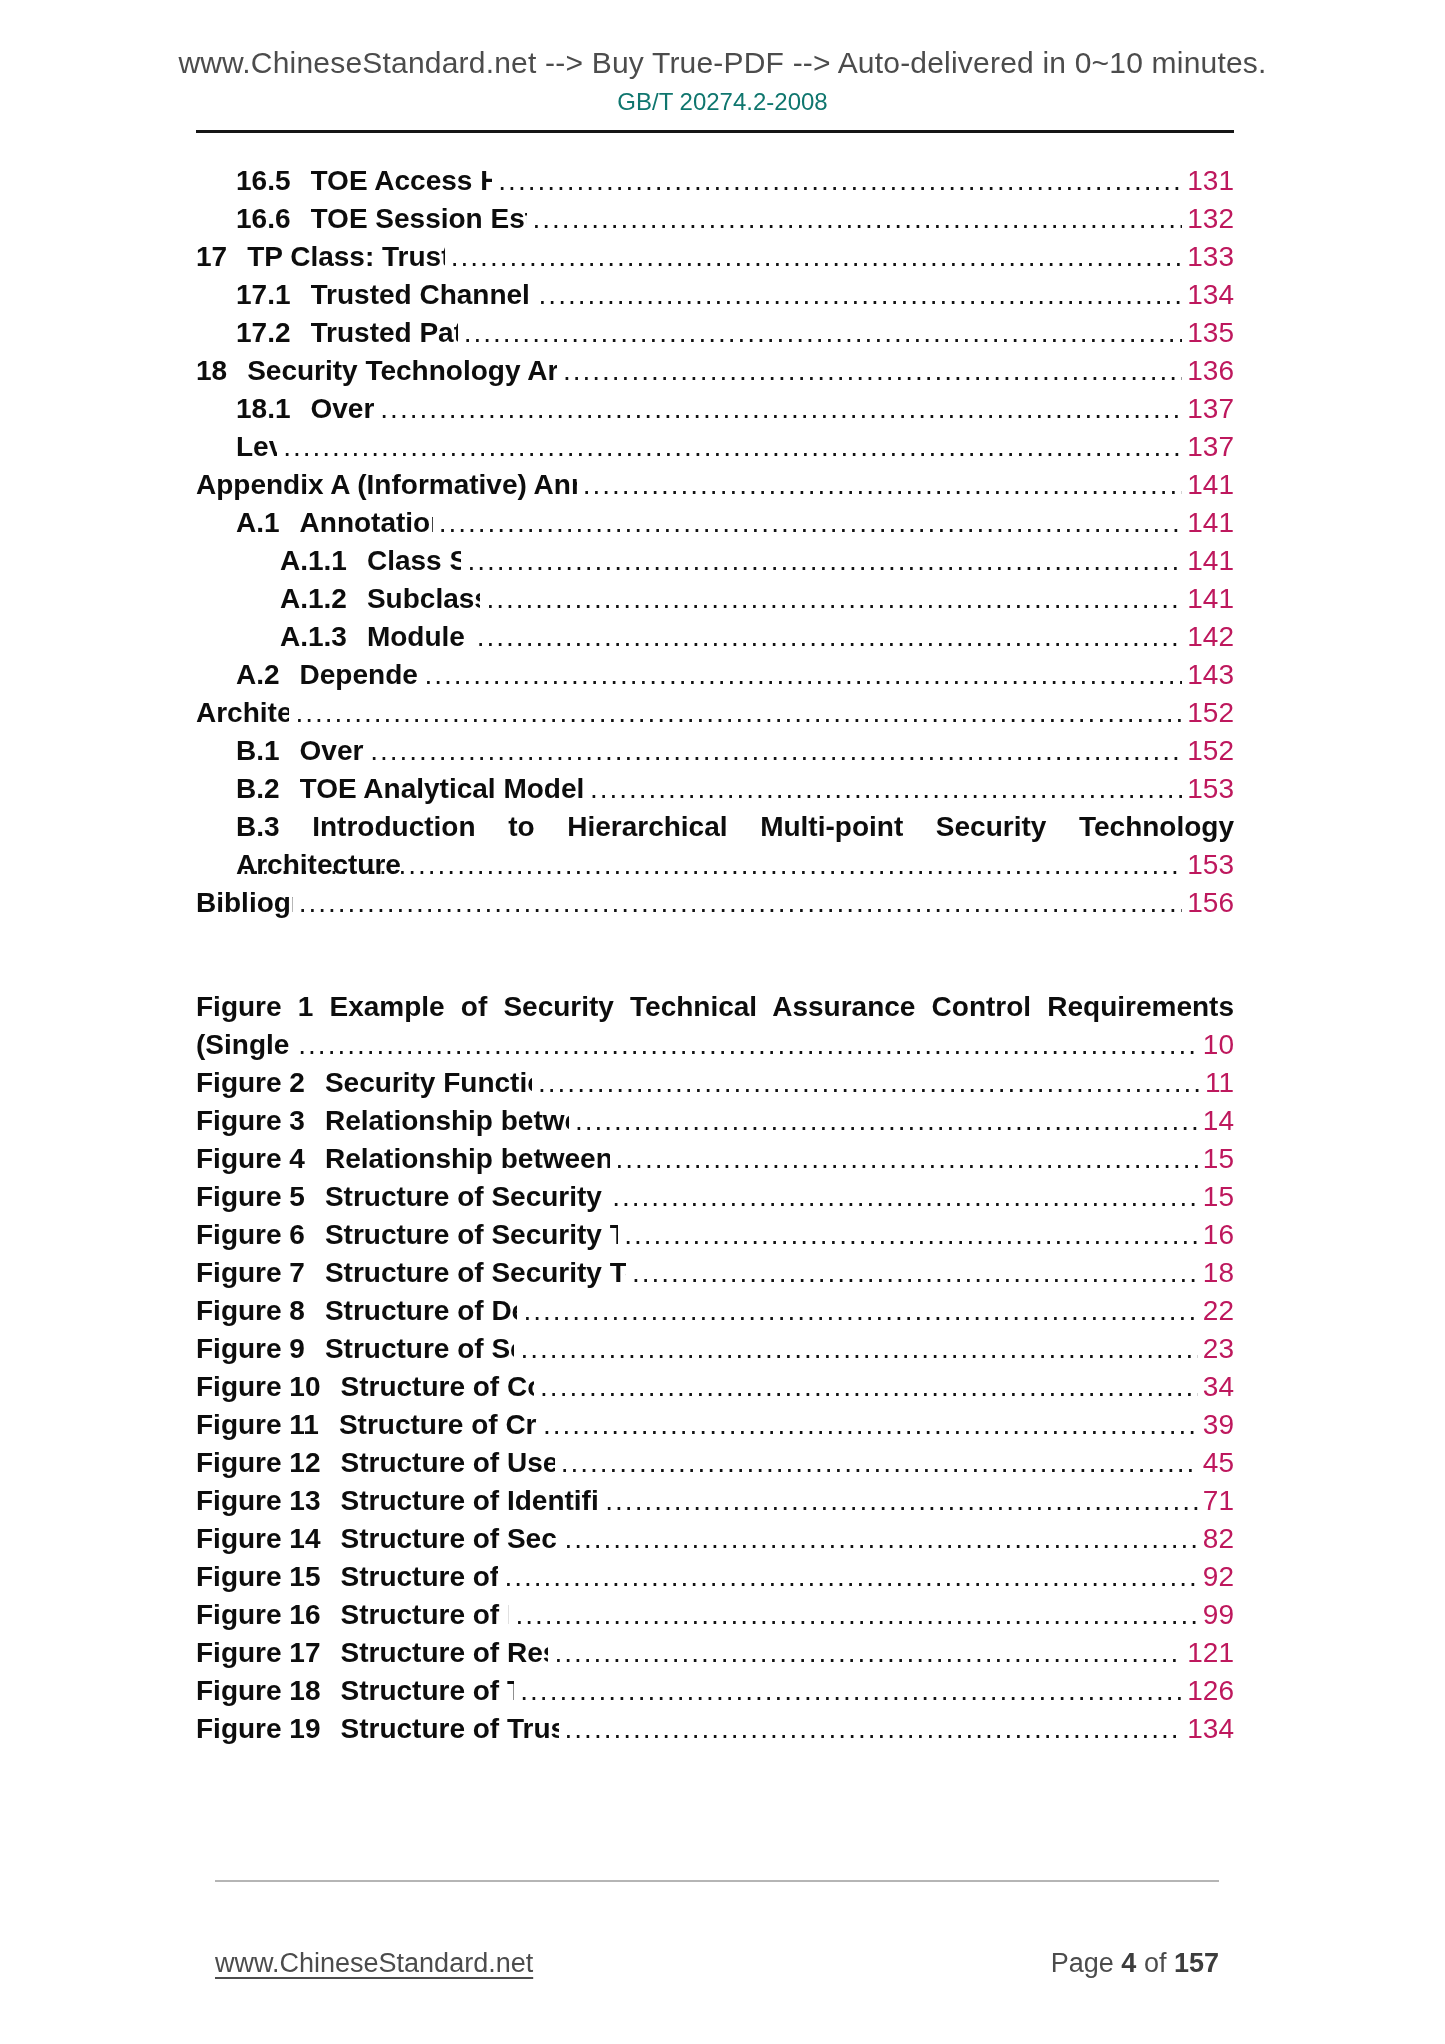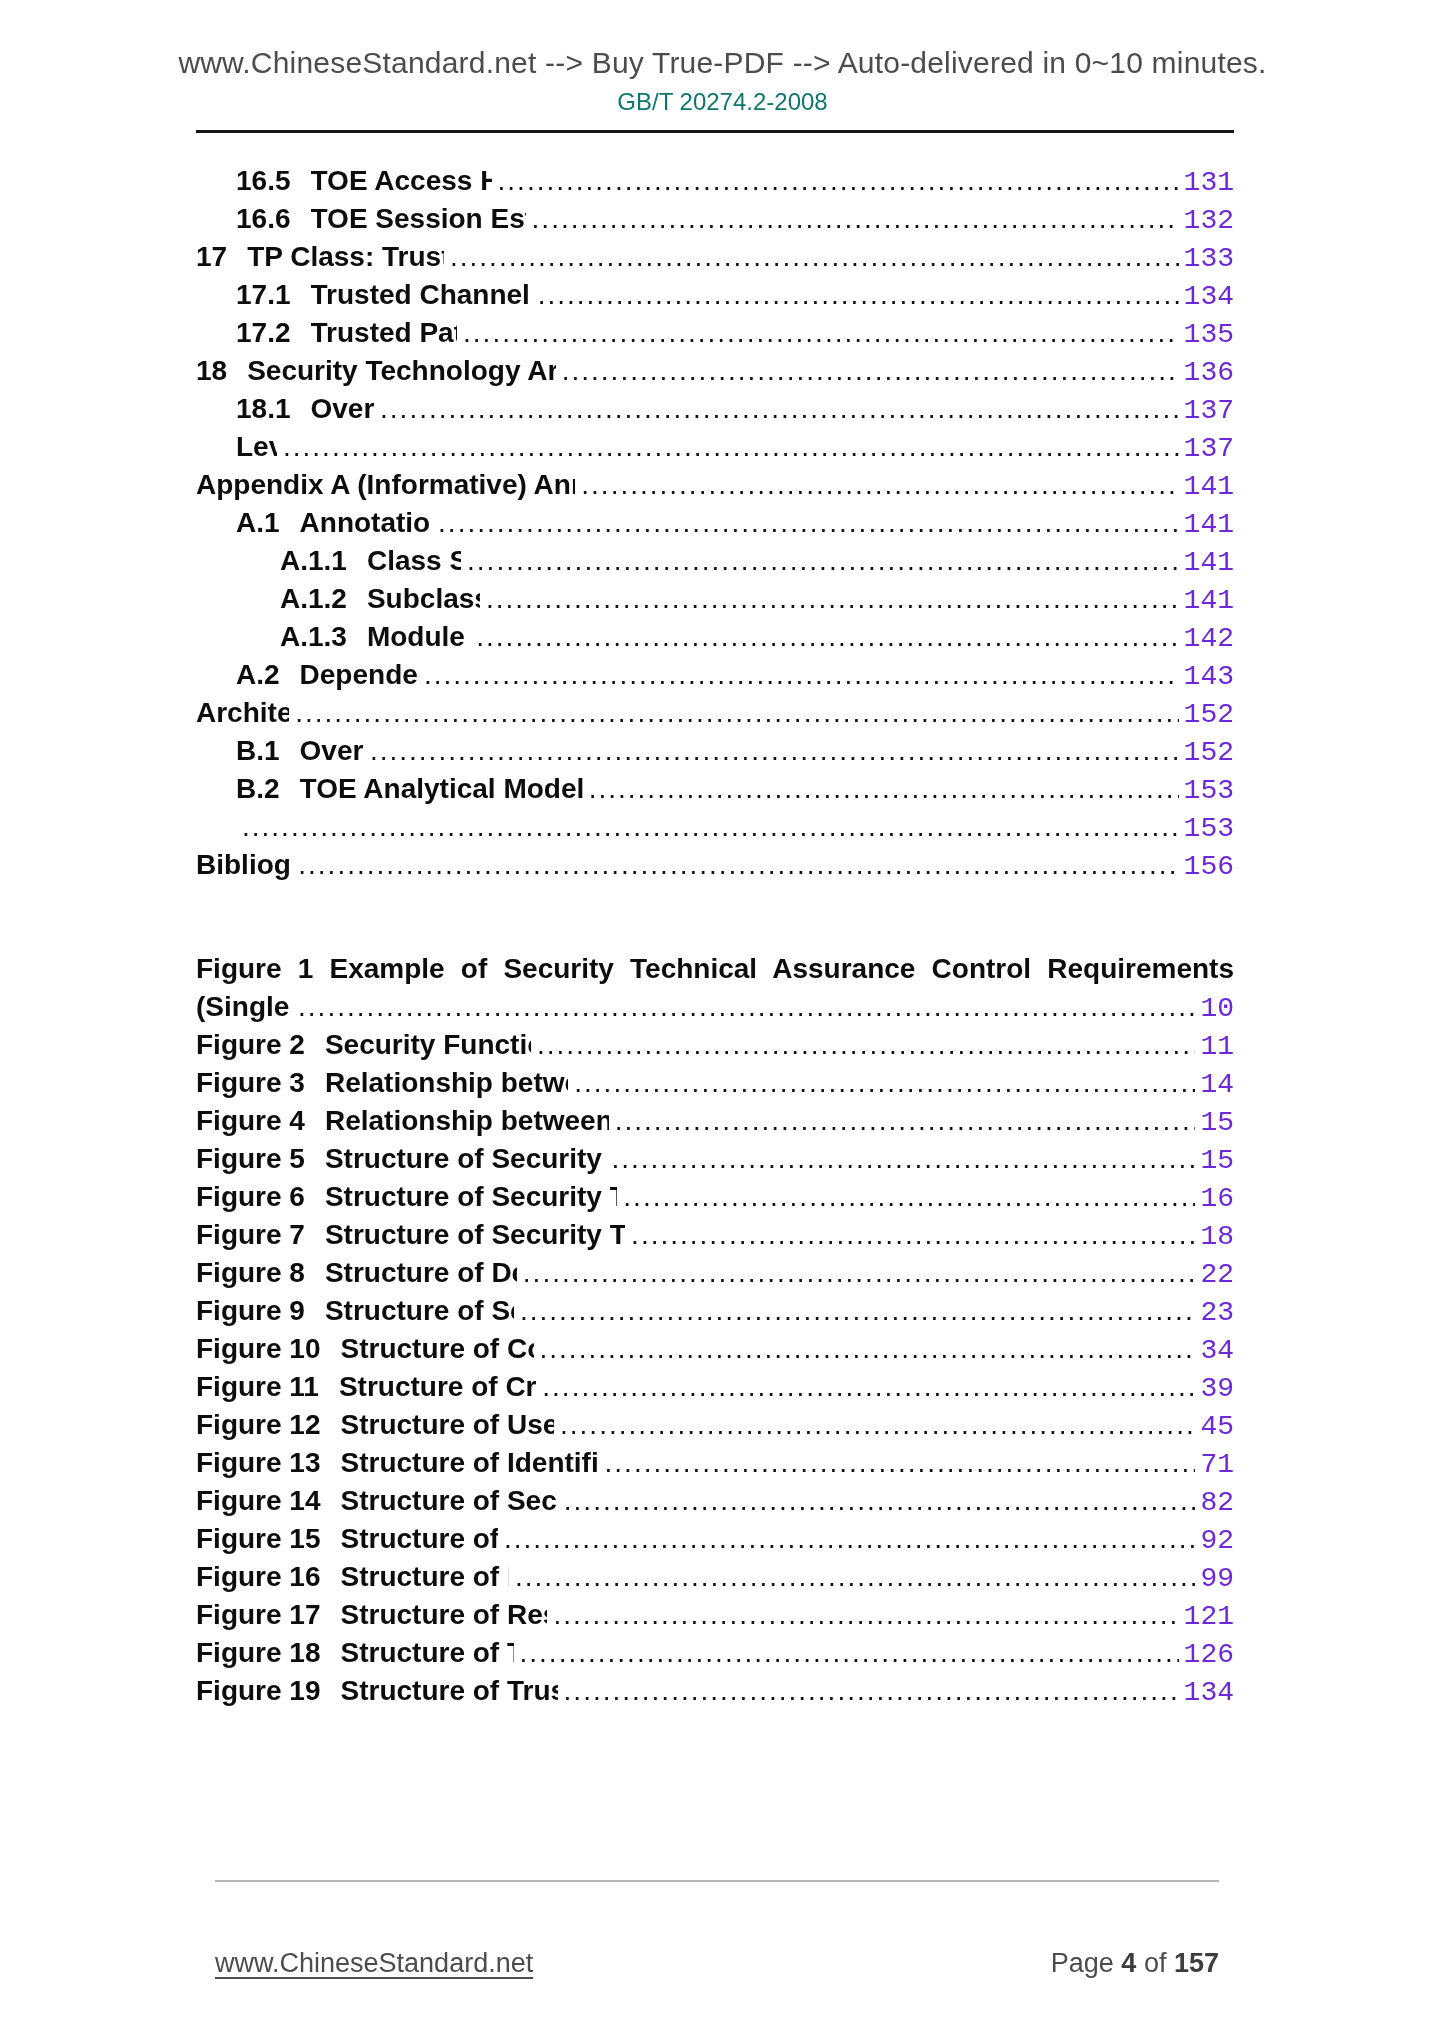--- a/index.html
+++ b/index.html
@@ -31,21 +31,21 @@
   .num{margin-right:20px;flex:0 0 auto;}
   .just .num{margin-right:0;}
   .txt{flex:0 1 auto;overflow:hidden;}
   .leader{
     flex:1 1 auto;min-width:0;overflow:hidden;white-space:nowrap;
     font-weight:400;letter-spacing:2px;margin:0 5px 0 6px;color:#111111;
   }
   .leader::after{
     content:"................................................................................................................................................................";
   }
-  .pg{flex:0 0 auto;font-weight:400;color:#6d28d9;font-family:Liberation Mono, monospace;}
+  .pg{flex:0 0 auto;font-weight:400;color:#be185d;}
   .figures{margin-top:66px;}
   .footer-rule{
     position:absolute;top:1880px;left:215px;width:1004px;height:0;
     border-top:2px solid #b5b5b5;
   }
   .footer{
     position:absolute;top:1948px;left:215px;width:1004px;
     display:flex;justify-content:space-between;align-items:baseline;
     font-size:27px;color:#4c4c4c;
   }
@@ -153,20 +153,21 @@
         <span class="txt">Overview</span>
         <span class="leader"></span>
         <span class="pg">152</span>
       </div>
       <div class="row lvl2">
         <span class="num">B.2</span>
         <span class="txt">TOE Analytical Model of Information Technology System</span>
         <span class="leader"></span>
         <span class="pg">153</span>
       </div>
+      <div class="row lvl2 just"><span class="num">B.3</span> <span class="txt">Introduction to Hierarchical Multi-point Security Technology Architecture</span></div>
       <div class="row lvl2">
         <span class="leader"></span>
         <span class="pg">153</span>
       </div>
       <div class="row lvl1">
         <span class="txt">Bibliography</span>
         <span class="leader"></span>
         <span class="pg">156</span>
       </div>
     </div>

